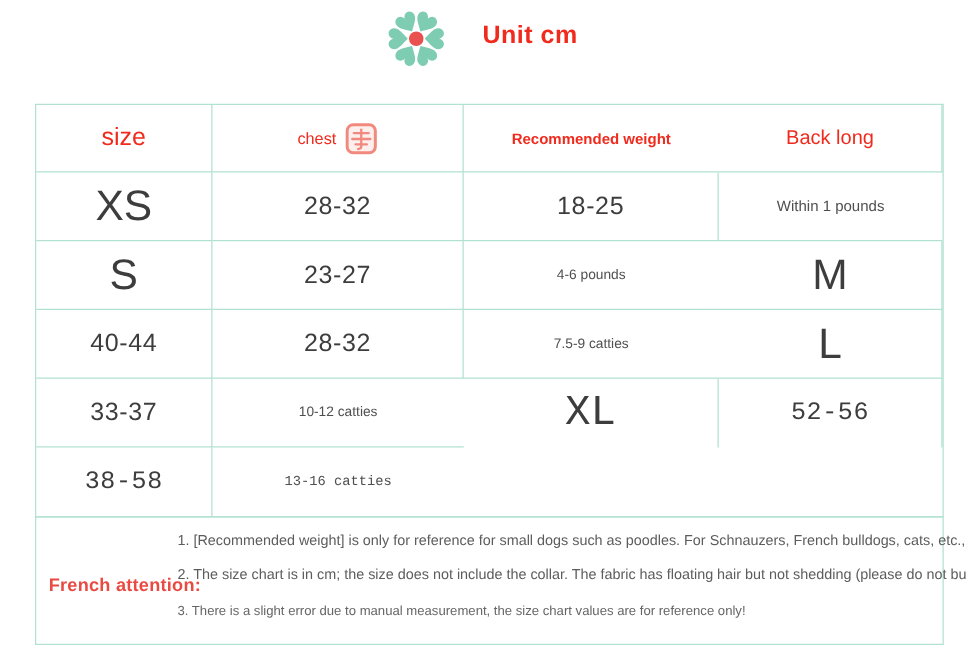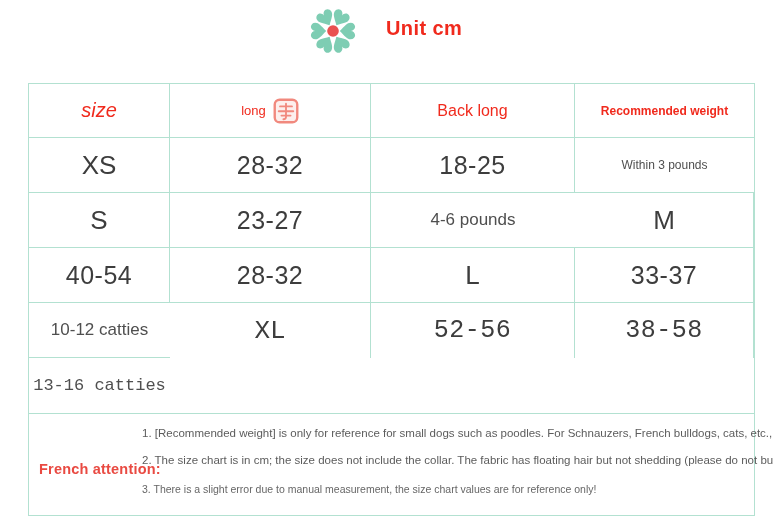--- a/index.html
+++ b/index.html
@@ -14,27 +14,27 @@
   
   .size-table{position:absolute;left:28px;top:83px;width:727px;box-sizing:border-box;
     border:1px solid #b3e1d1;display:grid;
     grid-template-columns:141px 201px 204px 179px;
     grid-template-rows:54px 55px 55px 55px 55px 55px;background:#fff;}
   .cell{display:flex;align-items:center;justify-content:center;
     border-right:1px solid #b3e1d1;border-bottom:1px solid #b3e1d1;gap:7px;}
   .cell.last-col{border-right:none;}
   .cell.last-row{border-bottom:none;font-family:Liberation Mono, monospace;}
   .th{color:#f02a1d;}
-  .th-size{font-size:20px;font-weight:500;font-style:italic;}
+  .th-size{font-size:20px;font-weight:500;}
   .th-chest{font-size:13px;font-weight:500;}
   .th-back{font-size:16px;font-weight:500;}
   .th-weight{font-size:12px;font-weight:600;}
-  .td-size{font-size:26px;color:#3d3d3d;}
-  .td-num{font-size:25px;color:#3d3d3d;letter-spacing:.5px;text-align:center;}
-  .td-weight{font-size:17px;color:#4f4f4f;}
+  .td-size{font-size:34px;color:#3d3d3d;}
+  .td-num{font-size:20px;color:#3d3d3d;letter-spacing:.5px;text-align:center;}
+  .td-weight{font-size:11px;color:#4f4f4f;}
   .td-weight.small{font-size:12px;}
 
   
   .notes-box{position:absolute;left:28px;top:413px;width:727px;height:103px;box-sizing:border-box;
     border:1px solid #b3e1d1;}
   .notes-label{position:absolute;left:10px;top:47px;font-size:14.5px;font-weight:600;color:#e94a42;letter-spacing:.2px;}
   .note{position:absolute;left:113px;color:#5c5c5c;white-space:nowrap;}
   .note-1{top:13px;font-size:11.5px;}
   .note-2{top:40px;font-size:11.5px;}
   .note-3{top:69px;font-size:10.5px;color:#666;}
@@ -60,52 +60,53 @@
     </svg>
     <div class="unit-label">Unit cm</div>
   </div>
 
   <div class="size-table">
 
     <div class="cell th th-size">
         <span>size</span>
       </div>
     <div class="cell th th-chest">
-      <span>long</span>
+      <span>chest</span>
       <span class="stamp">
         <svg width="26" height="26" viewBox="0 0 24 24">
           <rect x="1.6" y="1.6" width="20.8" height="20.8" rx="4.5" fill="#fdefed" stroke="#f1897e" stroke-width="2.2"></rect>
           <g stroke="#f1897e" stroke-width="1.7" fill="none" stroke-linecap="round">
             <path d="M6.5 7.8 H17.5"></path>
             <path d="M5.3 12.2 H18.7"></path>
             <path d="M7.8 16.2 H16.2"></path>
             <path d="M12 5.2 V17.6 C12 19.2 11 19.6 9.6 19.6"></path>
           </g>
         </svg>
       </span>
     </div>
+    <div class="cell th th-weight last-col">
+        <span>Recommended weight</span>
+      </div>
     <div class="cell th th-back">
         <span>Back long</span>
-      </div>
-    <div class="cell th th-weight last-col">
-        <span>Recommended weight</span>
       </div>
 
     <div class="cell td-size">XS</div>
     <div class="cell td-num">28-32</div>
     <div class="cell td-num">18-25</div>
-    <div class="cell td-weight small last-col">Within 3 pounds</div>
+    <div class="cell td-weight small last-col">Within 1 pounds</div>
 
     <div class="cell td-size">S</div>
     <div class="cell td-num">23-27</div>
     <div class="cell td-weight last-col">4-6 pounds</div>
 
     <div class="cell td-size">M</div>
-    <div class="cell td-num">40-54</div>
+    <div class="cell td-num">40-44</div>
     <div class="cell td-num">28-32</div>
+    <div class="cell td-weight last-col">7.5-9 catties</div>
 
     <div class="cell td-size">L</div>
     <div class="cell td-num">33-37</div>
     <div class="cell td-weight last-col">10-12 catties</div>
 
     <div class="cell td-size last-row">XL</div>
     <div class="cell td-num last-row">52-56</div>
     <div class="cell td-num last-row">38-58</div>
     <div class="cell td-weight last-col last-row">13-16 catties</div>
   </div>

